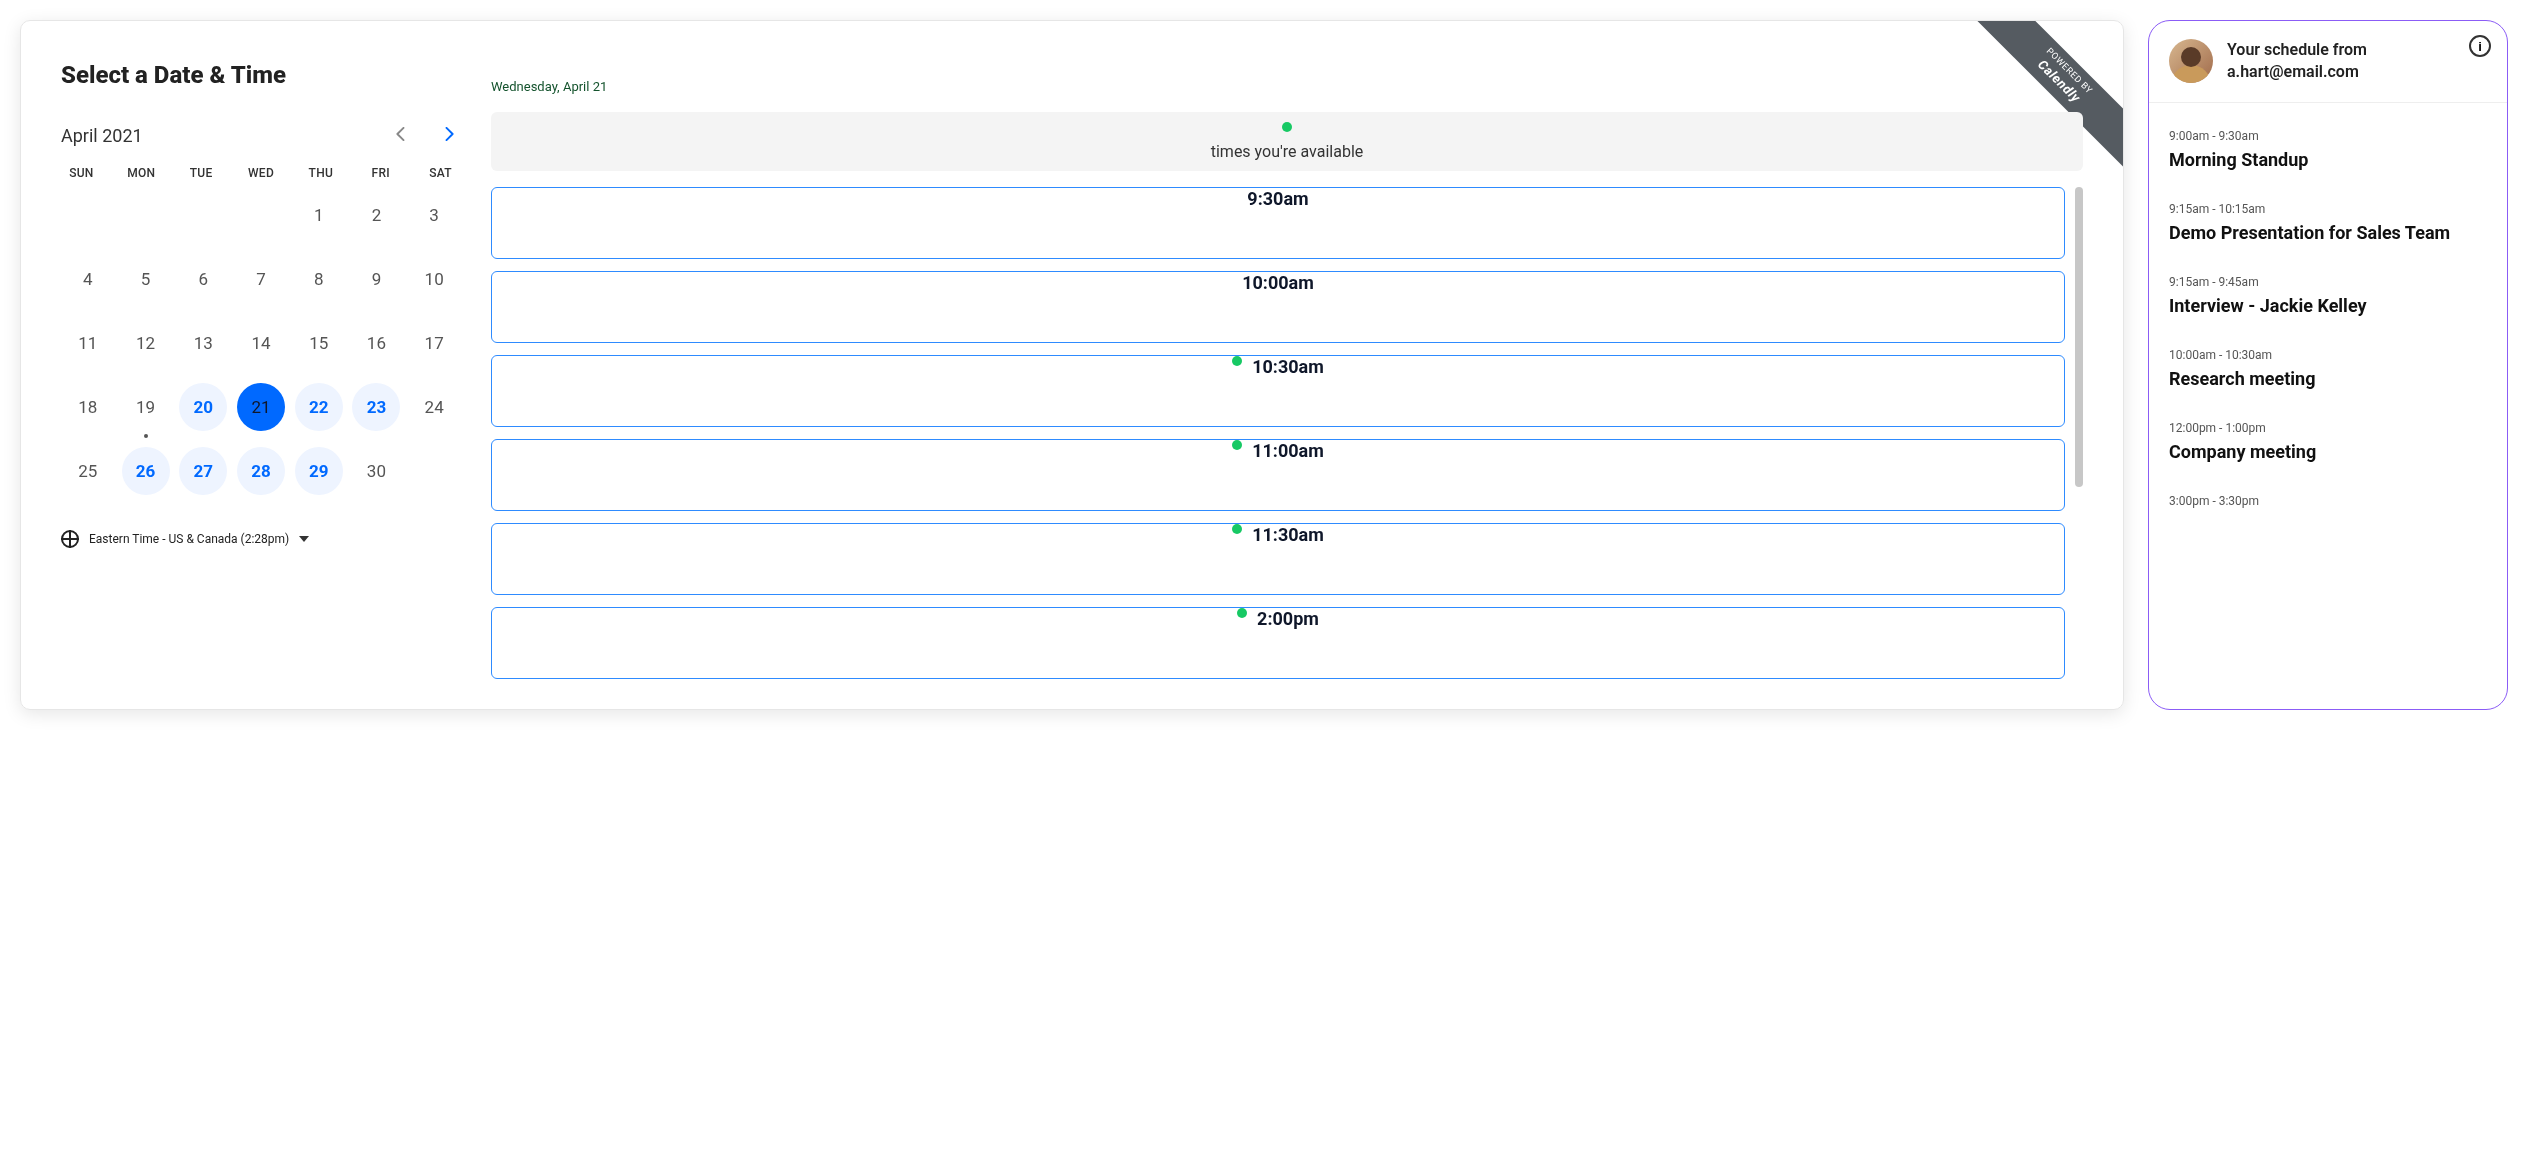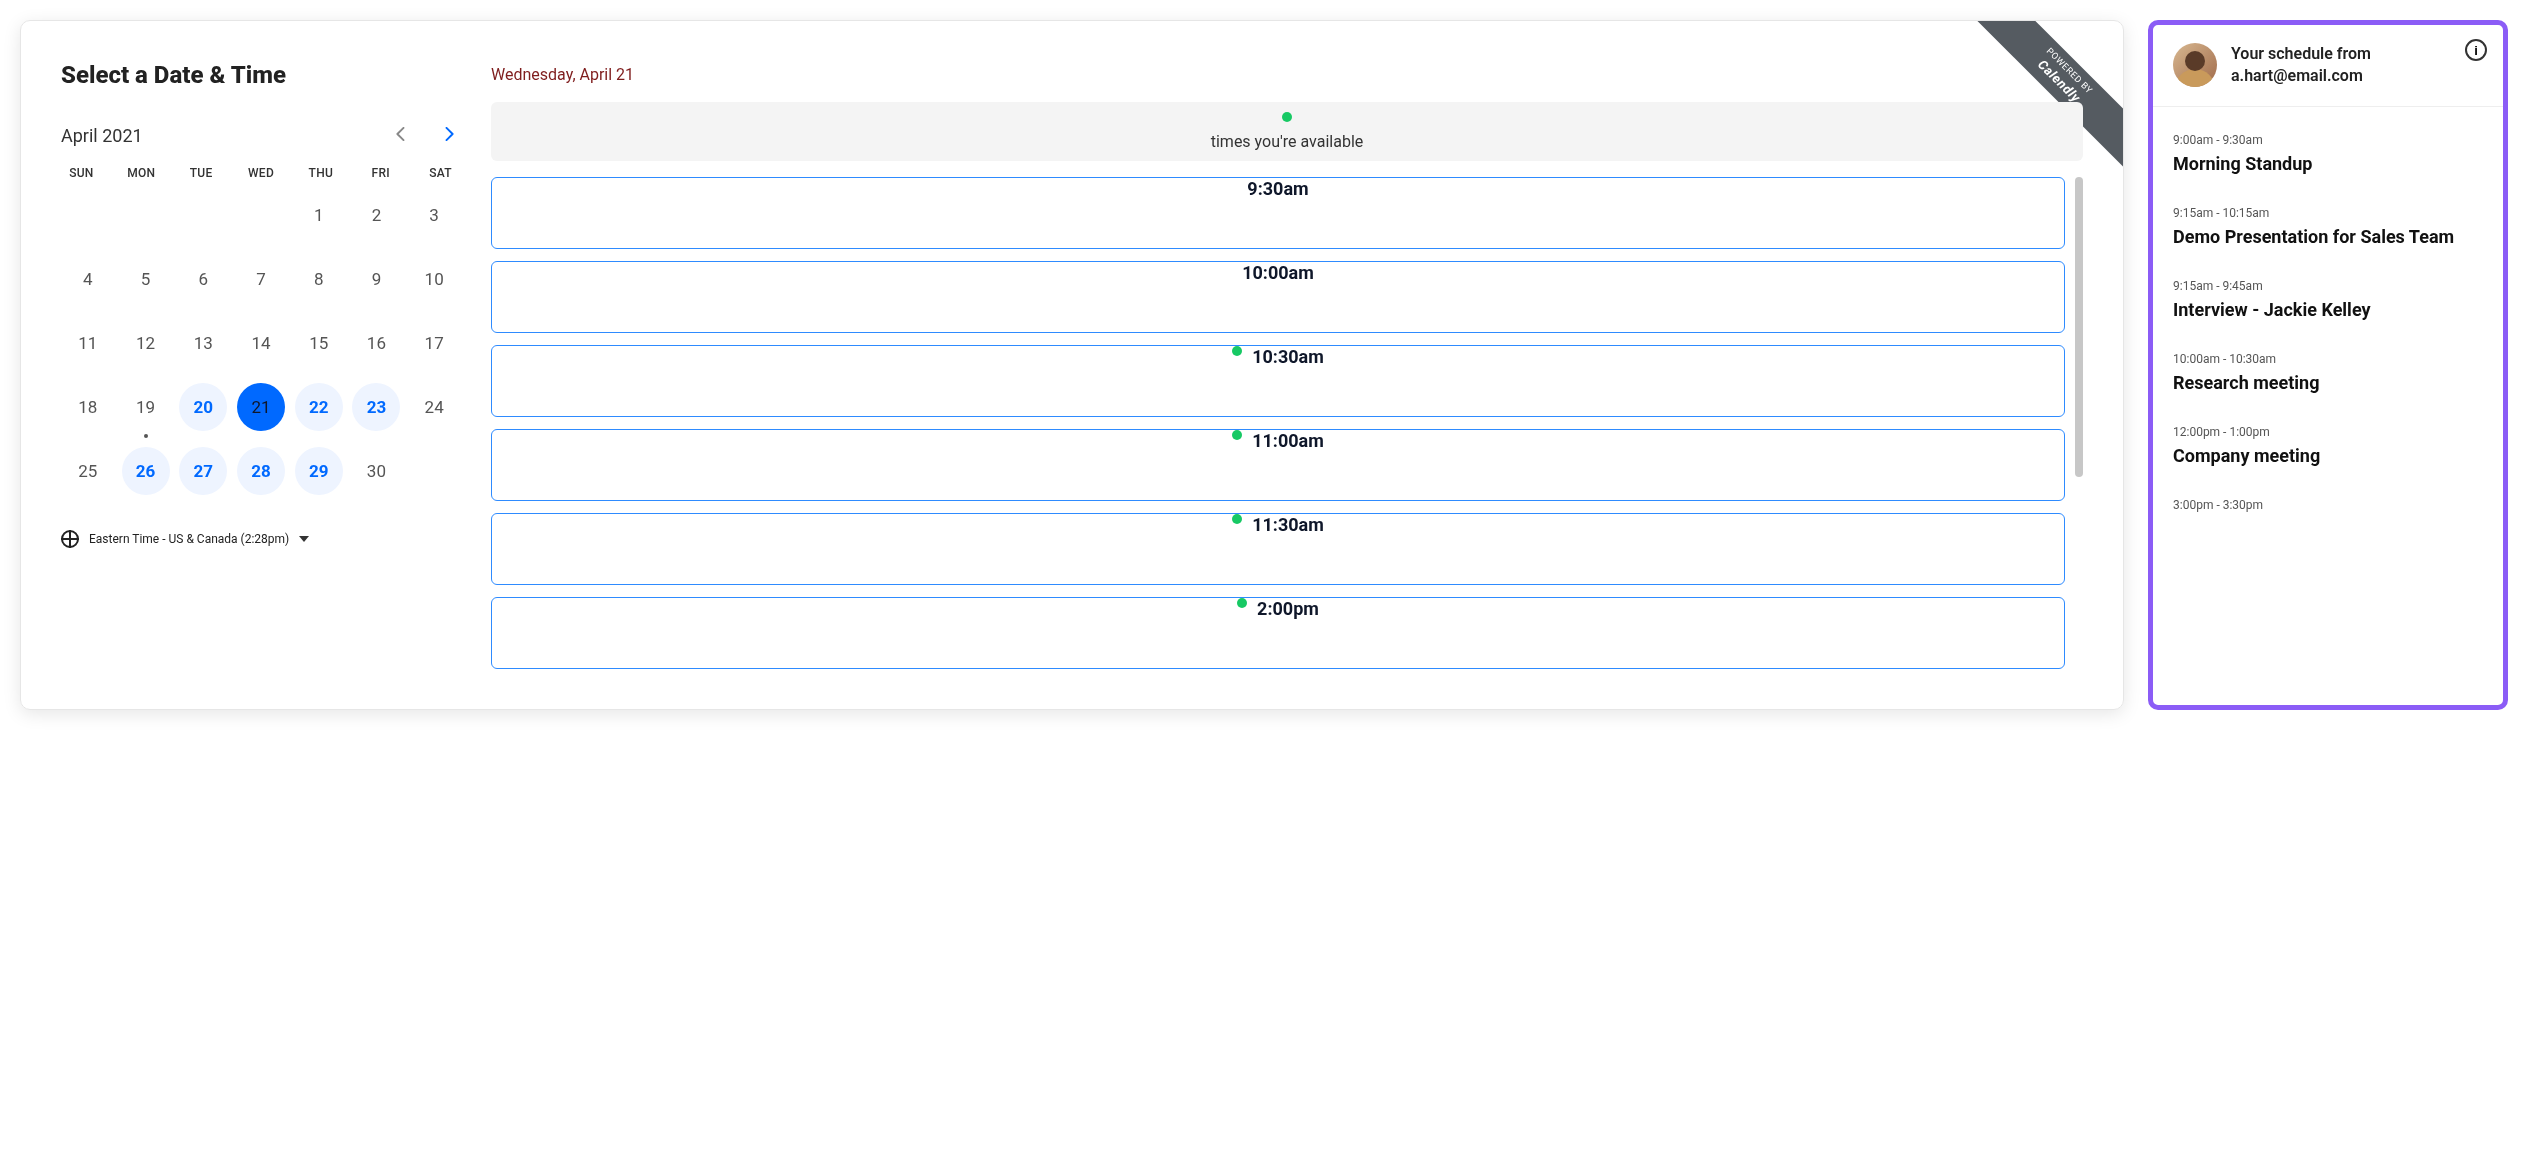--- a/index.html
+++ b/index.html
@@ -71,34 +71,34 @@
     .day.selected{ color:#0f172a; font-weight:400;}
     .day.selected .circle{ background:#0069ff;}
     .day .dot{ position:absolute; bottom:-6px; width:4px;height:4px;border-radius:50%;background:#555;}
     .tz-row{ margin-top:34px; display:flex; align-items:center; gap:10px; font-size:12px; color:#222;}
     .globe-icon{ width:18px;height:18px;border:2px solid #222;border-radius:50%;position:relative;}
     .globe-icon::before{content:"";position:absolute;left:6px;top:-2px;width:2px;height:18px;background:#222;}
     .globe-icon::after{content:"";position:absolute;left:-2px;top:6px;width:18px;height:2px;background:#222;}
     .caret-down{ width:0;height:0;border-left:5px solid transparent;border-right:5px solid transparent;border-top:6px solid #333;}
     
     .times-col{ flex:1; display:flex; flex-direction:column; position:relative;}
-    .date-heading{ font-size:16px; color:#7f1d1d; margin-bottom:18px; margin-top:4px;}
+    .date-heading{ font-size:13px; color:#14532d; margin-bottom:18px; margin-top:18px;}
     .legend-chip{ background:#f4f4f4; border-radius:6px; padding:10px 14px; display:flex; align-items:center; gap:10px; font-size:16px; color:#333; margin-bottom:16px;flex-direction:column;}
     .green-dot{ width:10px;height:10px;border-radius:50%;background:#17c964;}
     .slots-wrap{ position:relative; flex:1; overflow:hidden;}
     .slots{ display:flex; flex-direction:column; gap:12px; padding-right:18px;}
     .slot{ border:1.5px solid #2e8bff; border-radius:6px; height:72px; display:flex; align-items:flex-start; justify-content:center; gap:10px; color:#0f172a; font-weight:700; font-size:18px; cursor:pointer; background:#fff;}
     .scroll-ind{ position:absolute; right:0; top:0; width:8px; height:300px; border-radius:4px; background:#c7c7c7;}
     
     .ribbon{ position:absolute; top:0; right:0; width:170px; height:170px; overflow:hidden; pointer-events:none;}
     .ribbon-band{ position:absolute; width:240px; transform:rotate(45deg); background:#555b61; color:#fff; text-align:center; top:36px; right:-60px; padding:6px 0; font-size:9px; letter-spacing:0.6px; line-height:1.3;}
     .ribbon-band .brand{ font-size:13px; font-weight:700; font-style:italic; display:block;}
     
     .schedule-card{
-      width:360px; border:5px solid #8b5cf6; border-radius:10px; height:690px; overflow:hidden;
+      width:360px; border:1px solid #8b5cf6; border-radius:22px; height:690px; overflow:hidden;
     }
     .schedule-head{ display:flex; align-items:center; gap:14px; padding:18px 20px; border-bottom:1px solid #eee; position:relative;}
     .avatar-user{ width:44px;height:44px;border-radius:50%;background:linear-gradient(135deg,#d8b890,#a06a4a);position:relative;overflow:hidden;}
     .avatar-user::after{content:"";position:absolute;left:12px;top:8px;width:20px;height:20px;border-radius:50%;background:#5a3b28;}
     .avatar-user::before{content:"";position:absolute;left:2px;top:26px;width:40px;height:24px;border-radius:20px 20px 0 0;background:#c99a5b;}
     .schedule-head-text{ font-size:16px; color:#222; font-weight:600; line-height:1.4;}
     .info-btn{ position:absolute; right:16px; top:14px; width:22px;height:22px;border:2px solid #333;border-radius:50%;display:flex;align-items:center;justify-content:center;font-size:13px;font-weight:700;background:none;cursor:pointer;}
     .events{ padding:10px 20px 20px;}
     .event{ padding:16px 0;}
     .event-time{ color:#555; font-size:12px; margin-bottom:6px;}

